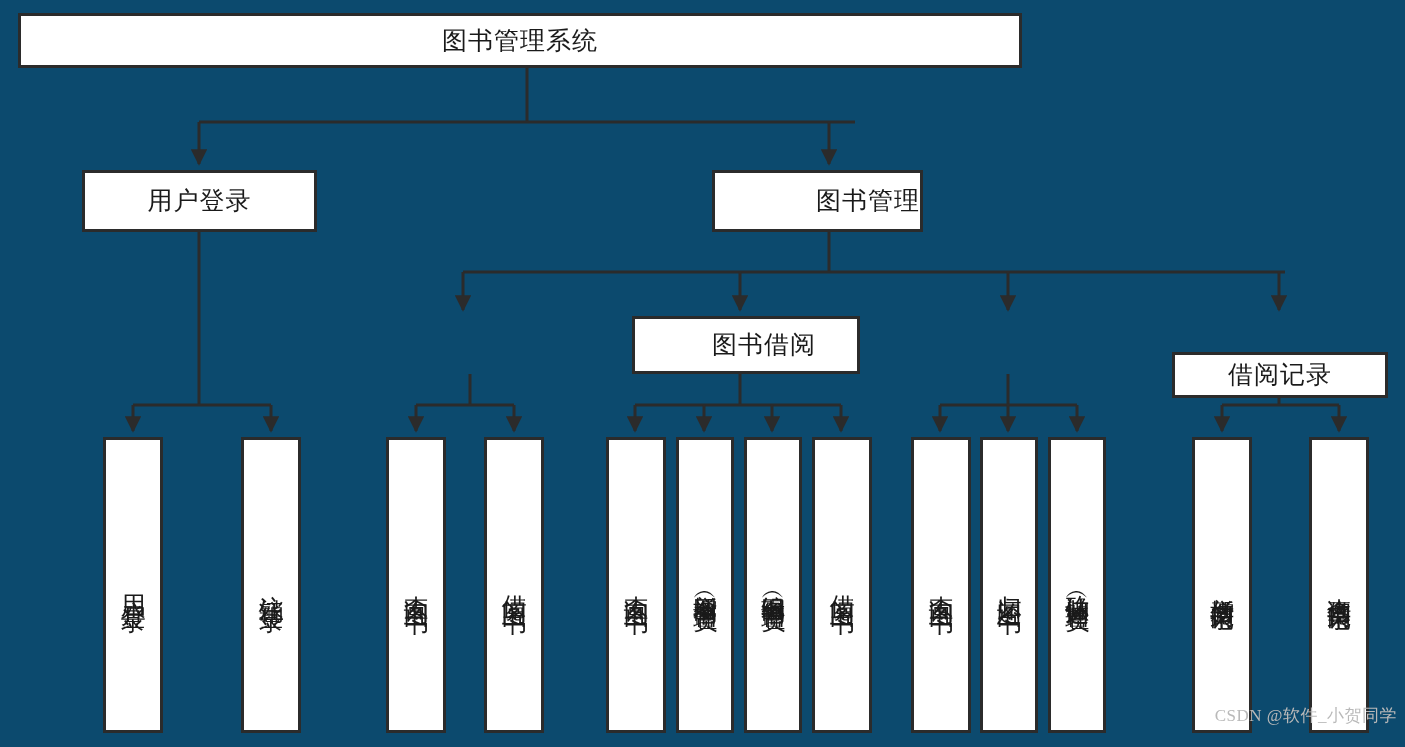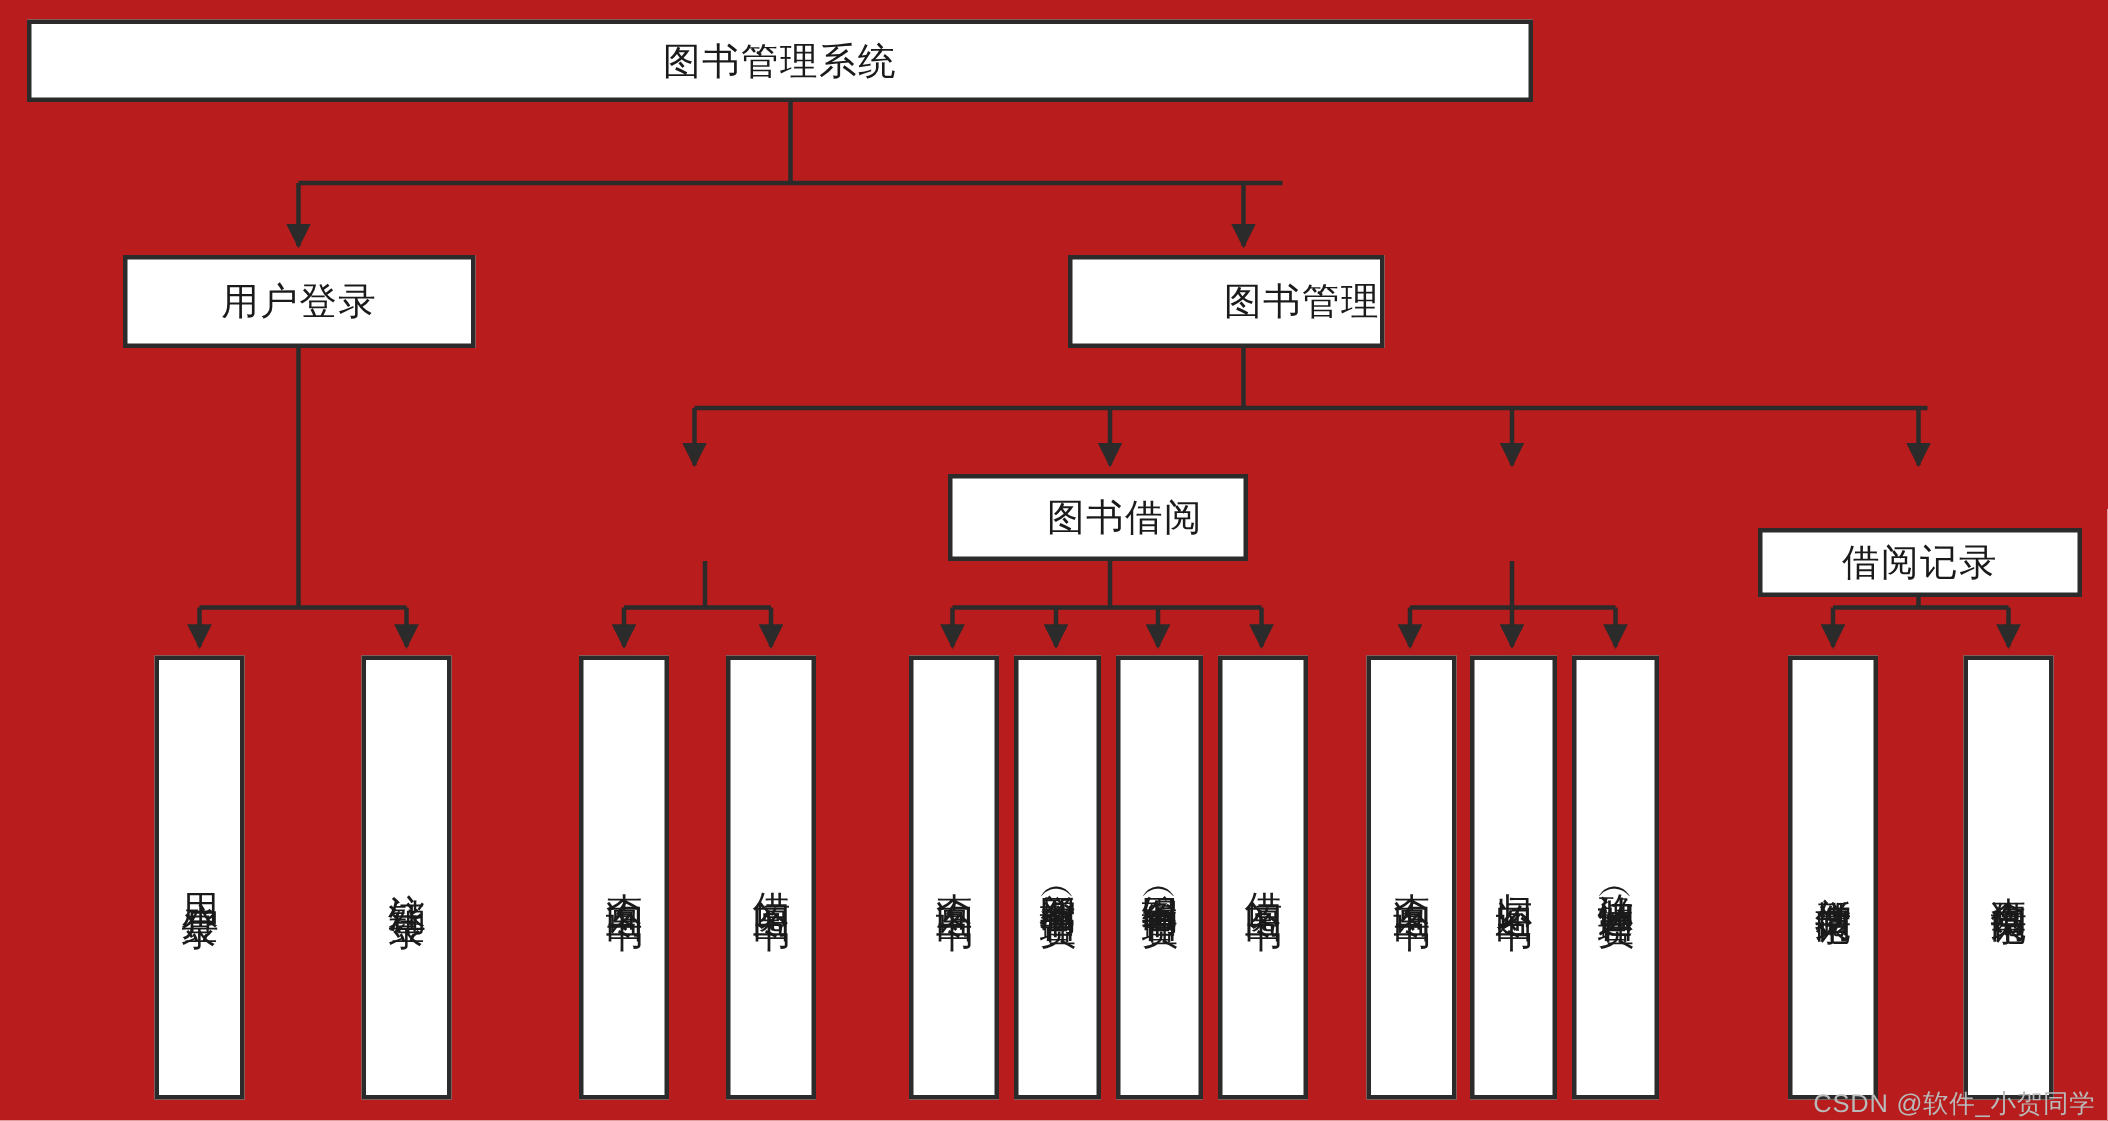--- a/index.html
+++ b/index.html
@@ -8,21 +8,21 @@
     padding: 0;
     background: #ffffff;
   }
   body {
     font-family: "DejaVu Sans", "Liberation Sans", sans-serif;
   }
   #diagram-root {
     position: relative;
     width: 1405px;
     height: 747px;
-    background: #b91c1c;
+    background: #0c4a6e;
     overflow: hidden;
   }
   #svg-layer {
     position: absolute;
     left: 0;
     top: 0;
     width: 1405px;
     height: 747px;
   }
   .node {
@@ -50,27 +50,27 @@
     padding: 4px 0;
     white-space: nowrap;
   }
   .node-v.tight {
     letter-spacing: 2px;
     font-size: 24px;
   }
   #watermark {
     position: absolute;
     right: 8px;
-    bottom: 0;
+    bottom: 20px;
     font-size: 17px;
     color: #b9b9b9;
     letter-spacing: 0.5px;
     z-index: 5;
     white-space: nowrap;
-    font-family: Liberation Sans, sans-serif;
+    font-family: Liberation Serif, serif;
   }
 </style>
 </head>
 <body>
 
 <div id="diagram-root">
 
   <svg id="svg-layer" viewBox="0 0 1405 747" xmlns="http://www.w3.org/2000/svg">
     <defs>
       <marker id="arrow" viewBox="0 0 10 10" refX="9" refY="5" markerWidth="5.5" markerHeight="5.5" orient="auto-start-reverse">
@@ -127,21 +127,21 @@
     <span>图书管理系统</span>
   </div>
 
   <div class="node node-h" style="left:82px; top:170px; width:235px; height:62px;">
     <span>用户登录</span>
   </div>
   <div class="node node-h" style="left:712px; top:170px; width:211px; height:62px;justify-content:flex-end;">
     <span>图书管理</span>
   </div>
 
-  <div class="node node-h" style="left:632px; top:316px; width:200px; height:58px;padding-left:36px;">
+  <div class="node node-h" style="left:632px; top:316px; width:228px; height:58px;padding-left:36px;">
     <span>图书借阅</span>
   </div>
   <div class="node node-h" style="left:1172px; top:316px; width:216px; height:46px;margin-top:36px;">
     <span>借阅记录</span>
   </div>
 
   <div class="node node-v" style="left:103px; top:437px; width:60px; height:296px;">
     <span>用户登录</span>
   </div>
   <div class="node node-v" style="left:241px; top:437px; width:60px; height:296px;">

